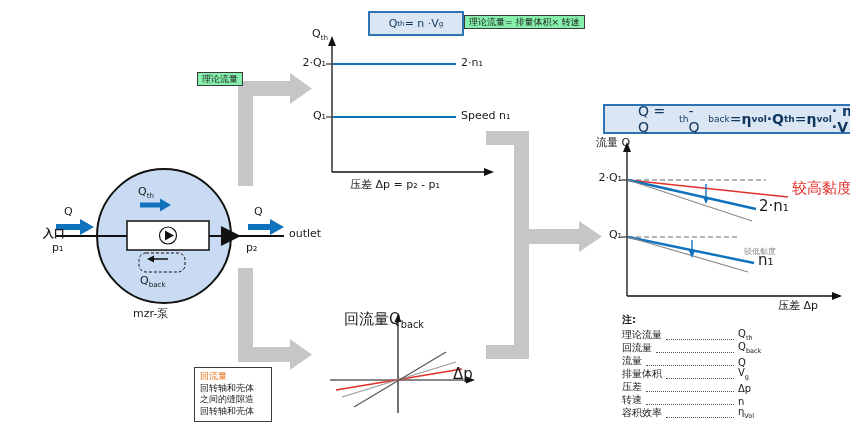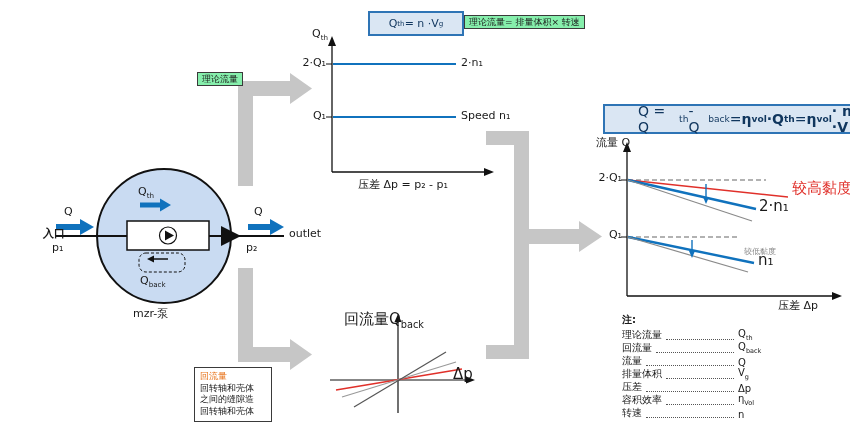--- a/index.html
+++ b/index.html
@@ -147,21 +147,21 @@
       <sub style="font-weight: bold;">g</sub>
     </div>
 
   <div class="lbl boxed" style="left:197px;top:72px;">理论流量</div>
 
   <div class="lbl" style="left:312px;top:28px;"><span>Q</span><sub>th</sub></div>
   <div class="lbl r" style="left:294px;top:57px;width:32px;">2·Q₁</div>
   <div class="lbl r" style="left:294px;top:110px;width:32px;">Q₁</div>
   <div class="lbl" style="left:461px;top:57px;">2·n₁</div>
   <div class="lbl" style="left:461px;top:110px;">Speed n₁</div>
-  <div class="lbl" style="left:358px;top:179px;">压差 Δp = p₂ - p₁</div>
+  <div class="lbl" style="left:350px;top:179px;">压差 Δp = p₂ - p₁</div>
 
   <div class="lbl" style="left:28px;top:228px;font-weight:bold;margin-left:15px;">入口</div>
   <div class="lbl" style="left:64px;top:206px;">Q</div>
   <div class="lbl" style="left:52px;top:242px;">p₁</div>
   <div class="lbl" style="left:254px;top:206px;">Q</div>
   <div class="lbl" style="left:246px;top:242px;">p₂</div>
   <div class="lbl" style="left:289px;top:228px;">outlet</div>
   <div class="lbl" style="left:138px;top:186px;"><span>Q</span><sub>th</sub></div>
   <div class="lbl" style="left:140px;top:275px;"><span>Q</span><sub>back</sub></div>
   <div class="lbl" style="left:133px;top:308px;">mzr-泵</div>
@@ -206,24 +206,24 @@
       <span class="llabel">排量体积</span>
         <span class="leader"></span>
         <span class="lsym"><span>V</span><sub>g</sub></span>
     </div>
     <div class="lrow">
       <span class="llabel">压差</span>
         <span class="leader"></span>
         <span class="lsym">Δp</span>
     </div>
     <div class="lrow">
+      <span class="llabel">转速</span>
+        <span class="leader"></span>
+        <span class="lsym">n</span>
+    </div>
+    <div class="lrow">
       <span class="llabel">容积效率</span>
         <span class="leader"></span>
         <span class="lsym"><span>η</span><sub>Vol</sub></span>
     </div>
-    <div class="lrow">
-      <span class="llabel">转速</span>
-        <span class="leader"></span>
-        <span class="lsym">n</span>
-    </div>
   </div>
 
 </div>
 
 </body></html>

